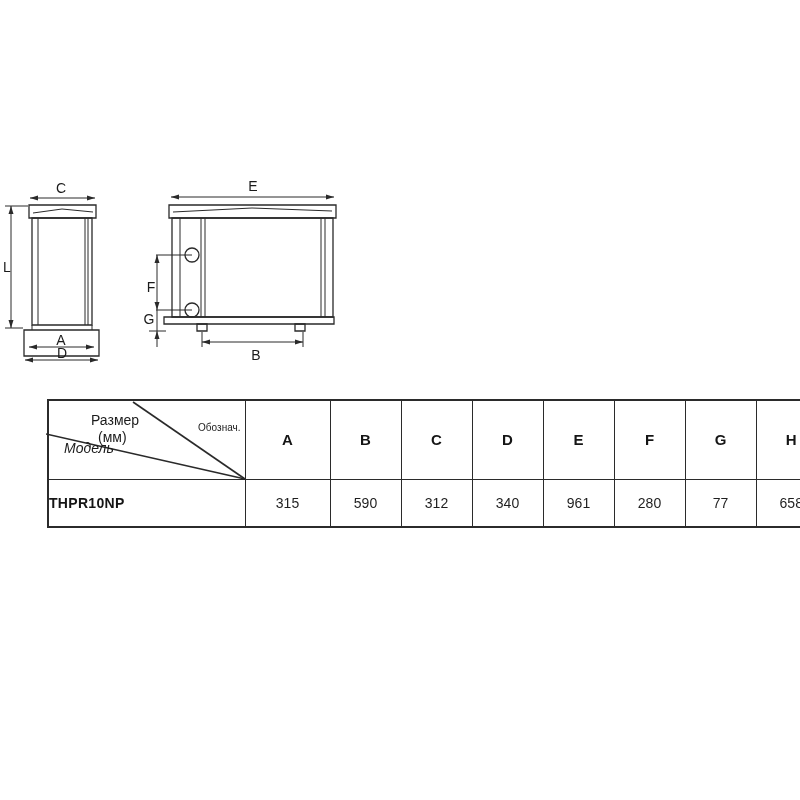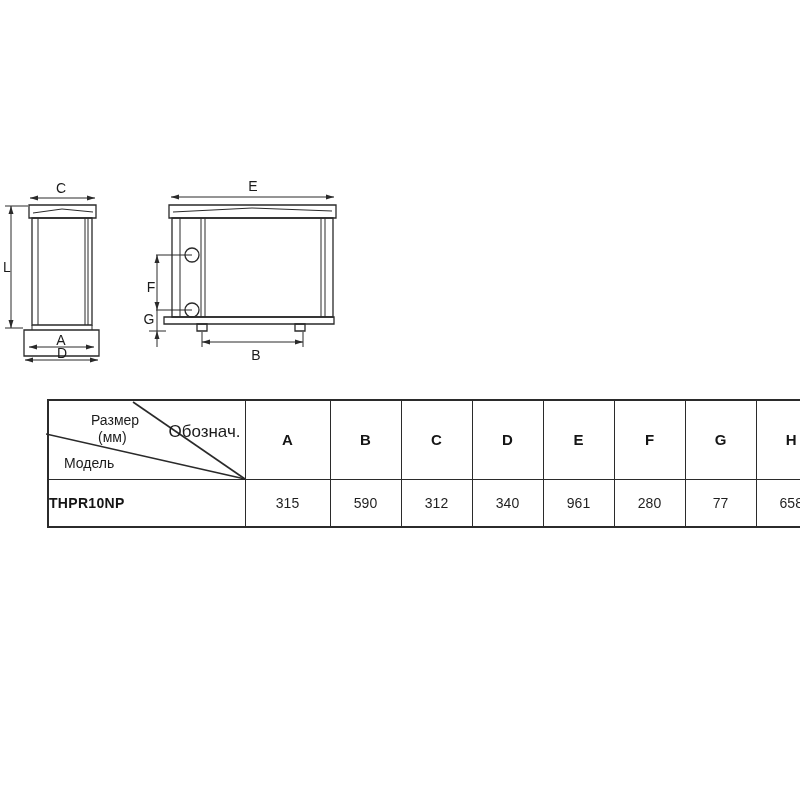--- a/index.html
+++ b/index.html
@@ -34,22 +34,22 @@
   th.col-letter{font-size:15px;font-weight:bold;text-align:center;color:#151515;}
   td.model-cell{font-size:14px;font-weight:bold;text-align:left;padding-left:12px;color:#151515;letter-spacing:.3px;}
   td.val-cell{font-size:14px;font-weight:normal;text-align:center;color:#1f1f1f;}
 
   
   td.corner-cell{position:relative;overflow:visible;}
   .corner-svg{position:absolute;left:-3px;top:0;width:200px;height:79px;}
   .corner-label{position:absolute;font-size:14px;font-weight:normal;color:#1b1b1b;white-space:nowrap;line-height:1;}
   .lbl-size{left:42px;top:12px;}
   .lbl-unit{left:49px;top:29px;}
-  .lbl-desig{right:4px;top:22px;font-size:17px;}
-  .lbl-model{left:15px;top:55px;}
+  .lbl-desig{right:4px;top:22px;font-size:10px;}
+  .lbl-model{left:15px;top:40px;font-style:italic;}
 </style>
 </head>
 <body>
 
 <div class="page">
 
   <svg class="drawing-svg" viewBox="0 0 800 400">
 
     <g>
 

